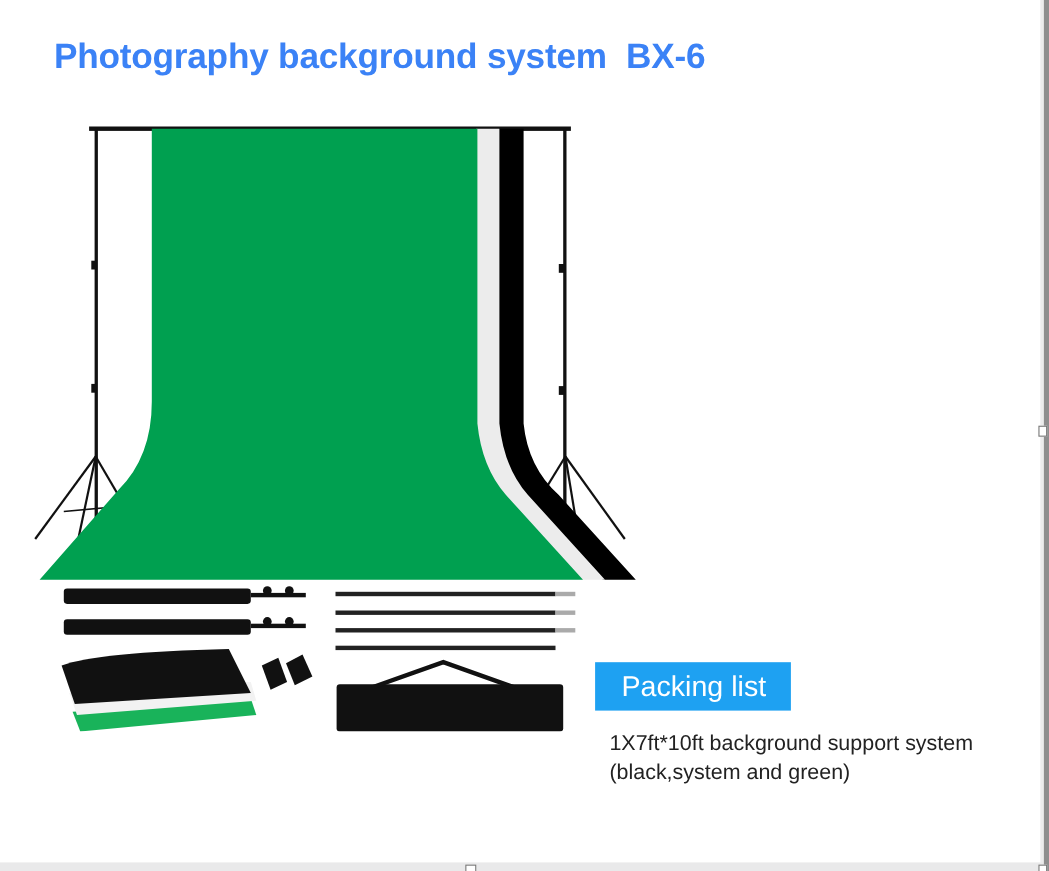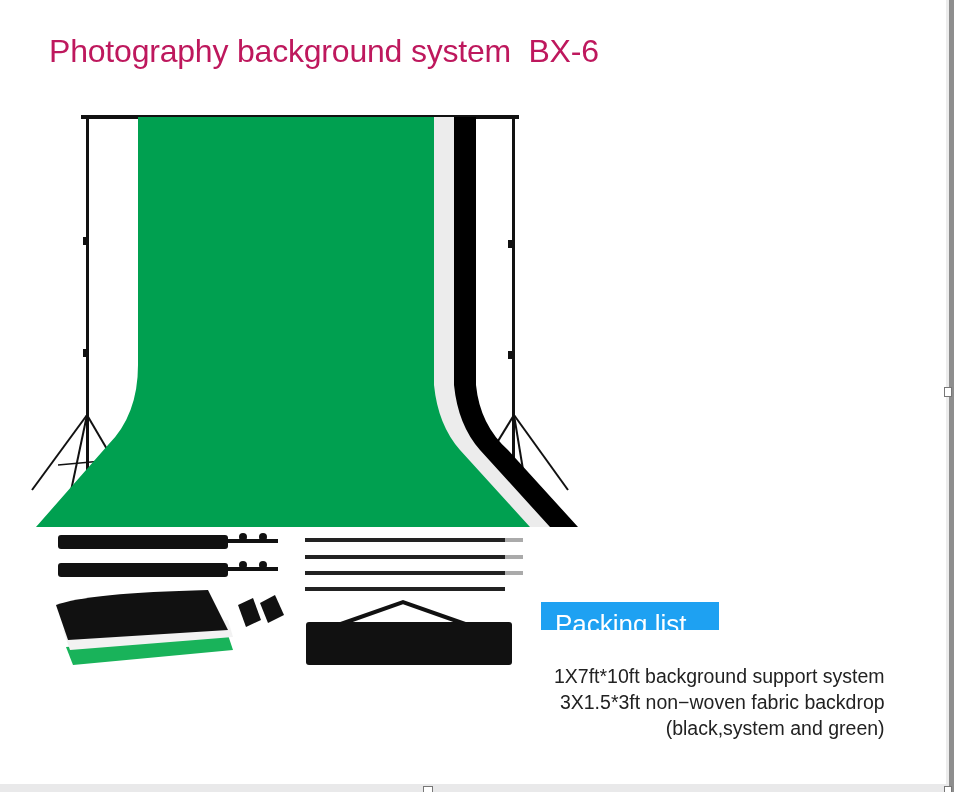--- a/index.html
+++ b/index.html
@@ -1,24 +1,24 @@
 <!DOCTYPE html>
 <html><head>
 <meta charset="utf-8">
 <style>
   html, body { margin:0; padding:0; }
   body { width:954px; height:792px; background:#e9e9ea; position:relative; overflow:hidden; font-family:"Liberation Sans", sans-serif; }
   .page { position:absolute; left:0; top:0; width:946px; height:784px; background:#ffffff; }
   .page-edge-right { position:absolute; left:946px; top:0; width:3px; height:784px; background:#ececec; }
   .page-shadow-right { position:absolute; left:949px; top:0; width:5px; height:792px; background:#8e8e8e; }
   .handle { position:absolute; width:8px; height:10px; background:#fff; border:1px solid #777; box-sizing:border-box; }
-  .title { position:absolute; left:49px; top:33px; font-size:32px; color:#be185d; white-space:pre; letter-spacing:-0.2px; }
+  .title { position:absolute; left:49px; top:33px; font-size:32px; color:#3b82f6; white-space:pre; letter-spacing:-0.2px;font-weight:bold; }
   .photo { position:absolute; left:28px; top:105px; width:560px; height:560px; }
-  .packing-badge { position:absolute; left:541px; top:602px; width:178px; height:28px; background:#1ea1f2; color:#fff; font-size:26px; line-height:44px; padding-left:14px; box-sizing:border-box; }
-  .packing-items { position:absolute; left:554px; top:663px; font-size:19.5px; color:#222; line-height:26px;text-align:right; }
+  .packing-badge { position:absolute; left:541px; top:602px; width:178px; height:44px; background:#1ea1f2; color:#fff; font-size:26px; line-height:44px; padding-left:24px; box-sizing:border-box; }
+  .packing-items { position:absolute; left:554px; top:663px; font-size:19.5px; color:#222; line-height:26px; }
   .packing-items div { white-space:nowrap; }
 </style>
 </head>
 <body>
 
 <div class="page">
   <div class="title">Photography background system  BX-6</div>
 
   <svg class="photo" viewBox="0 0 560 560" xmlns="http://www.w3.org/2000/svg">
 
@@ -78,21 +78,20 @@
       <path d="M232 498 L247 490 L256 510 L240 518 Z"></path>
     </g>
 
     <rect x="278" y="517" width="206" height="43" rx="3" fill="#111"></rect>
     <path d="M310 520 L375 497 L440 520" stroke="#111" stroke-width="4" fill="none"></path>
   </svg>
 
   <div class="packing-badge">Packing list</div>
   <div class="packing-items">
     <div>1X7ft*10ft background support system</div>
-    <div>3X1.5*3ft non−woven fabric backdrop</div>
     <div>(black,system and green)</div>
   </div>
 </div>
 
 <div class="page-edge-right"></div>
 <div class="page-shadow-right"></div>
 <div class="handle" style="left:944px; top:387px;"></div>
 <div class="handle" style="left:423px; top:786px; width:10px; height:8px;"></div>
 <div class="handle" style="left:944px; top:786px;"></div>
 

